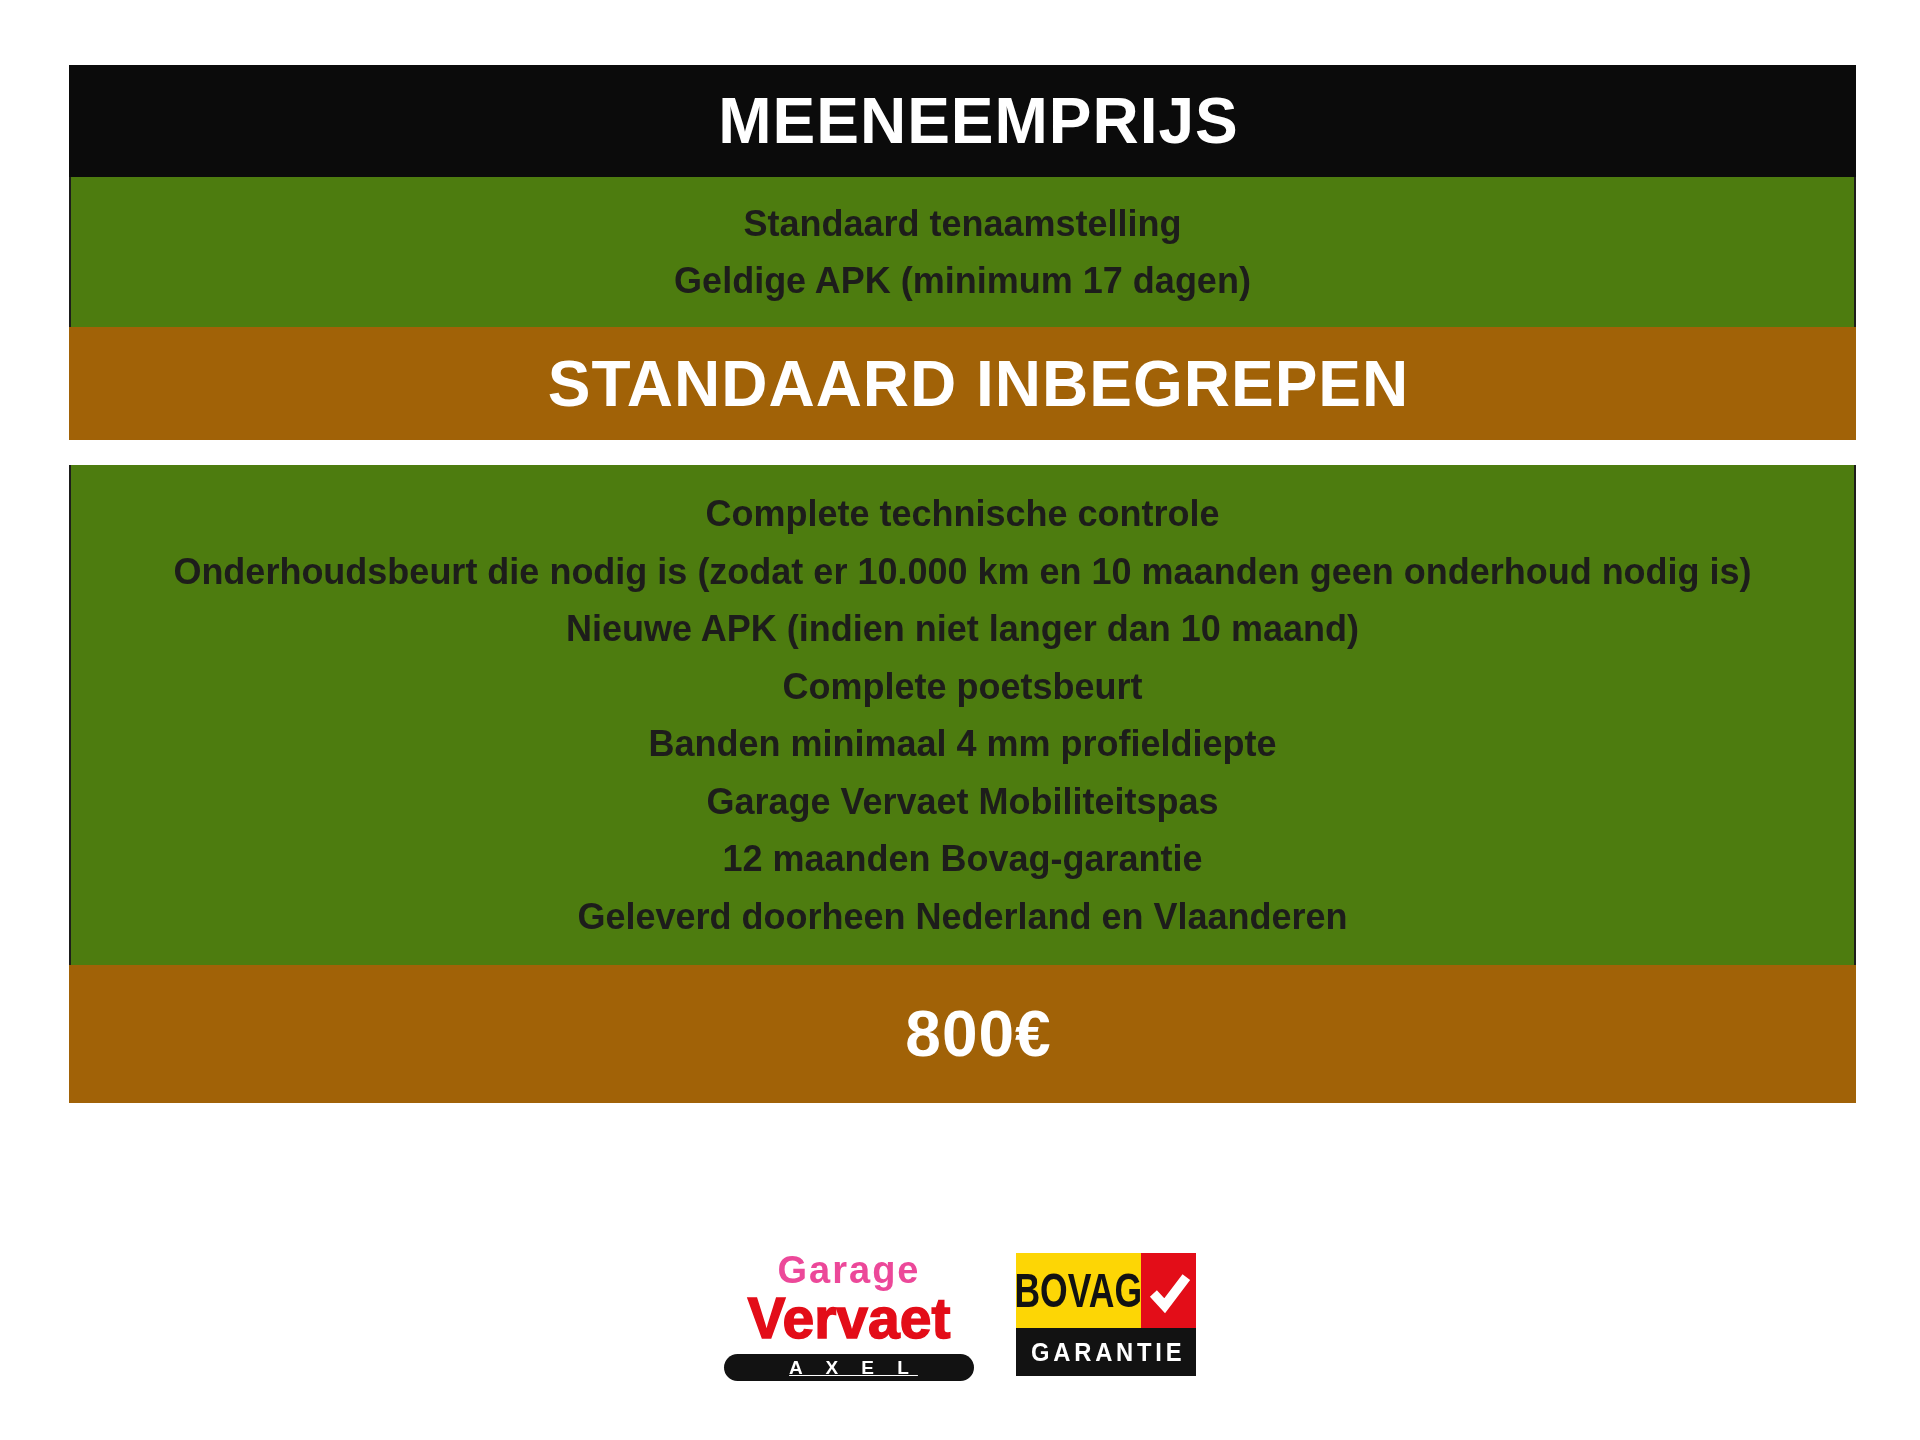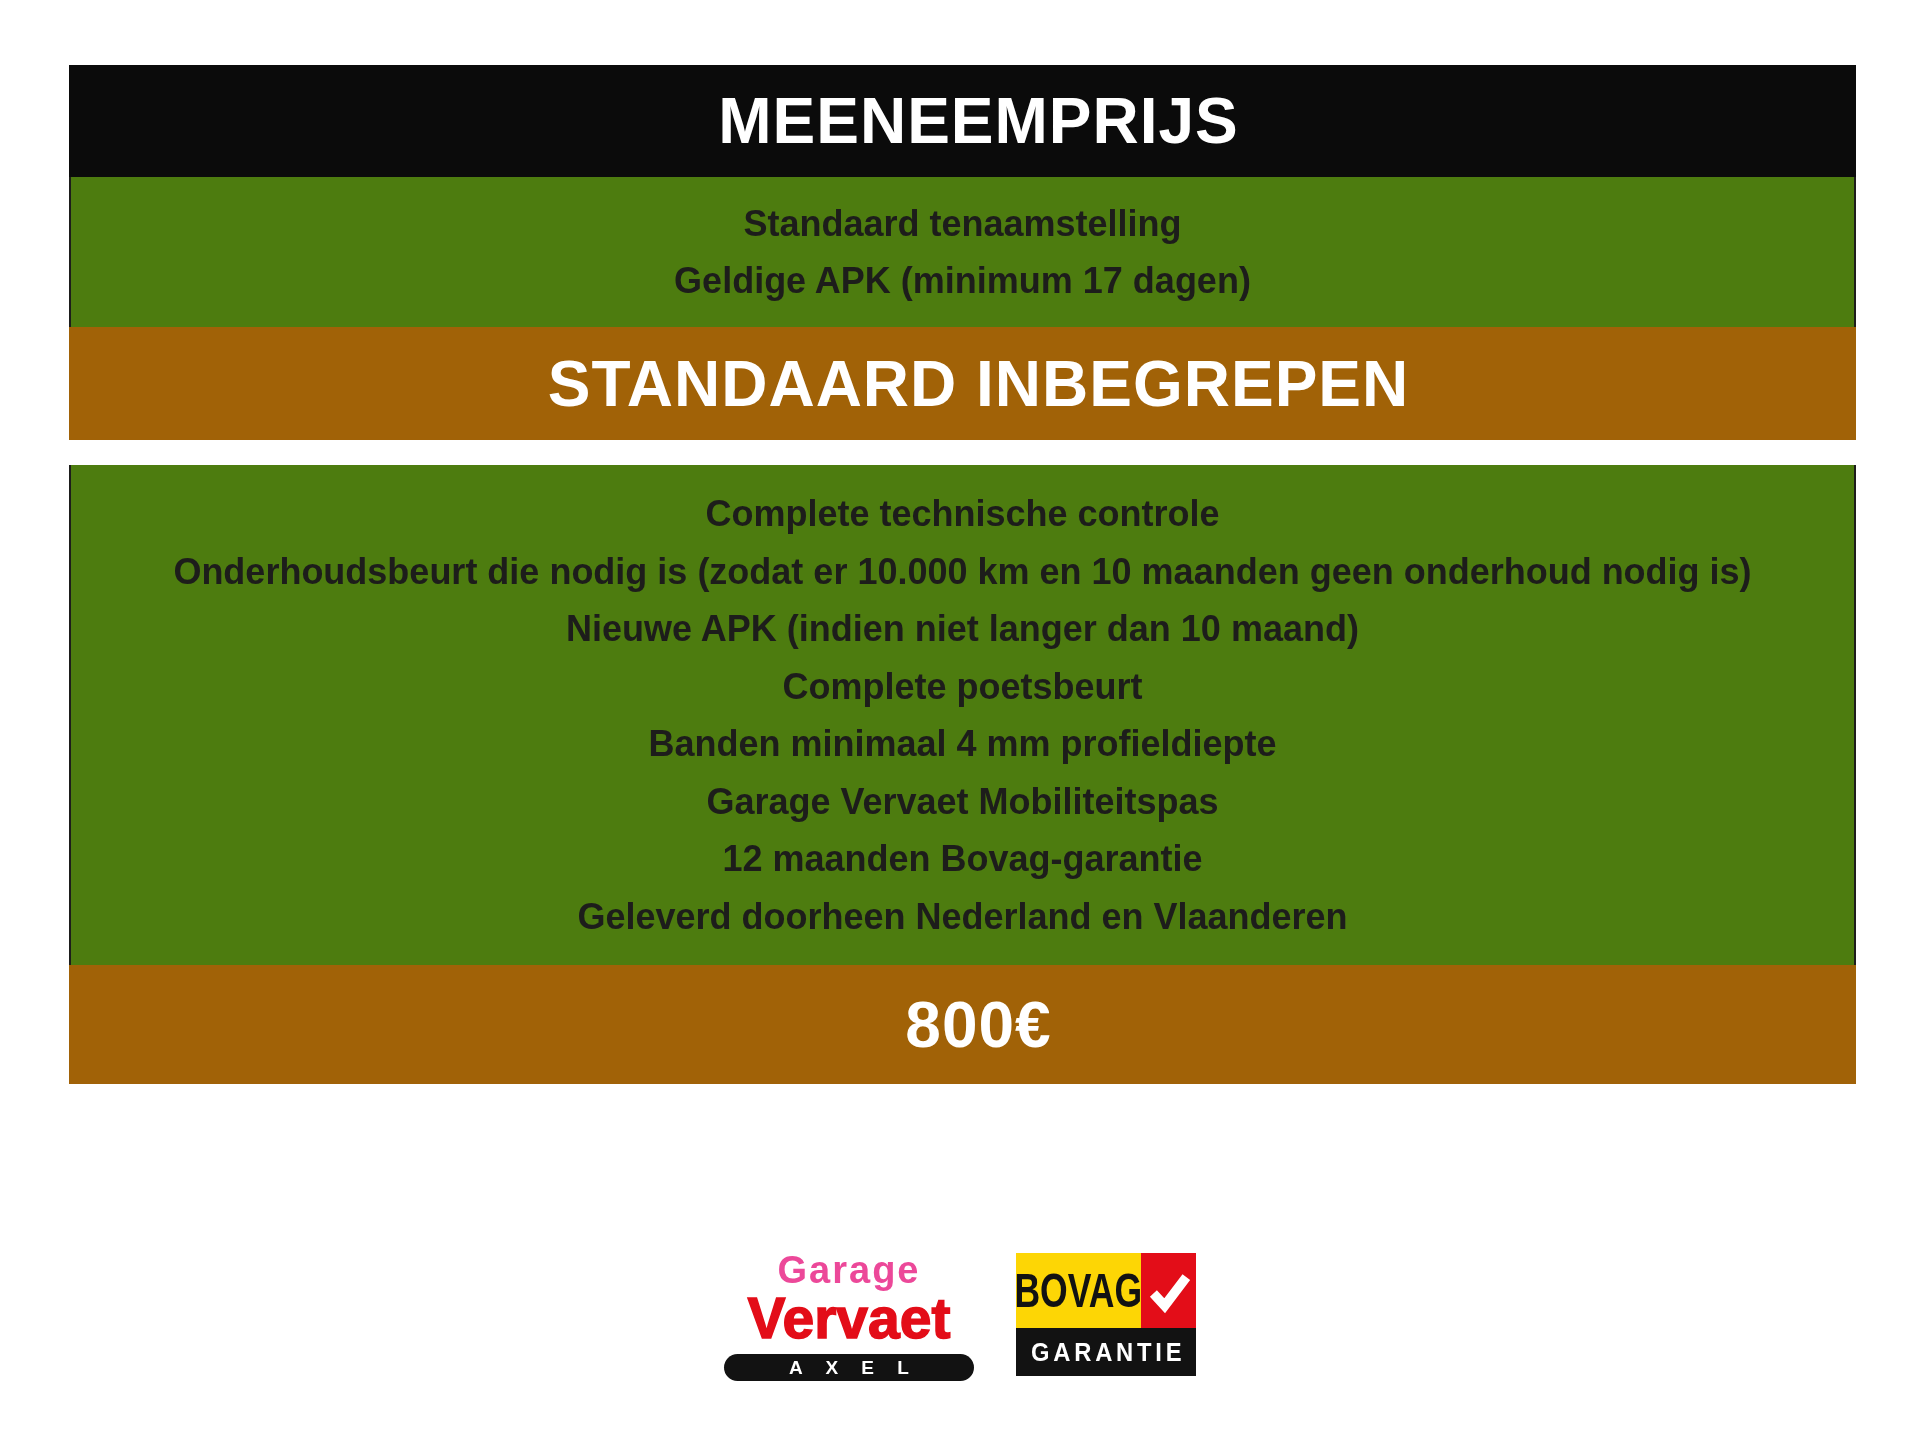--- a/index.html
+++ b/index.html
@@ -29,21 +29,21 @@
     text-align: center;
     font-weight: 700;
     font-size: 64px;
     letter-spacing: 1px;
     color: #ffffff;
     padding-left: 32px;
   }
   .bar-black { background: #0b0b0b; height: 112px; }
   .bar-red   { background: #a16207; }
   .panel1 .bar-red { height: 113px; }
-  .panel2 .bar-red { height: 119px; }
+  .panel2 .bar-red { height: 138px; }
 
   .body {
     background: #4d7c0f;
     border-left: 2px solid #1d1d1b;
     border-right: 2px solid #1d1d1b;
     display: flex;
     flex-direction: column;
     justify-content: center;
     text-align: center;
   }
@@ -102,20 +102,21 @@
     align-items: center;
     justify-content: center;
   }
   .axel-pill span {
     color: #ffffff;
     font-size: 19px;
     font-weight: 700;
     letter-spacing: 9px;
     text-indent: 9px;
     line-height: 1;
+    text-decoration: underline;
   }
 
   
   .bovag-logo {
     width: 180px;
     height: 123px;
     display: flex;
     flex-direction: column;
     margin-top: 1px;
   }

